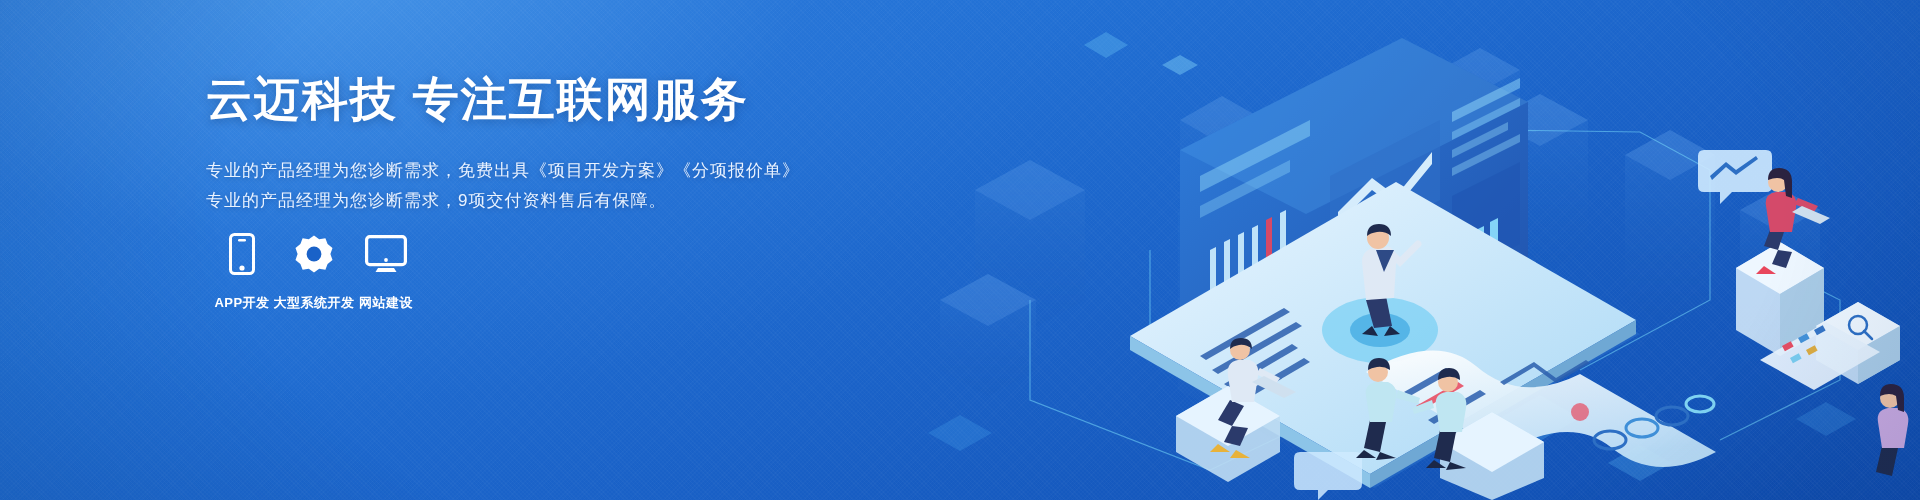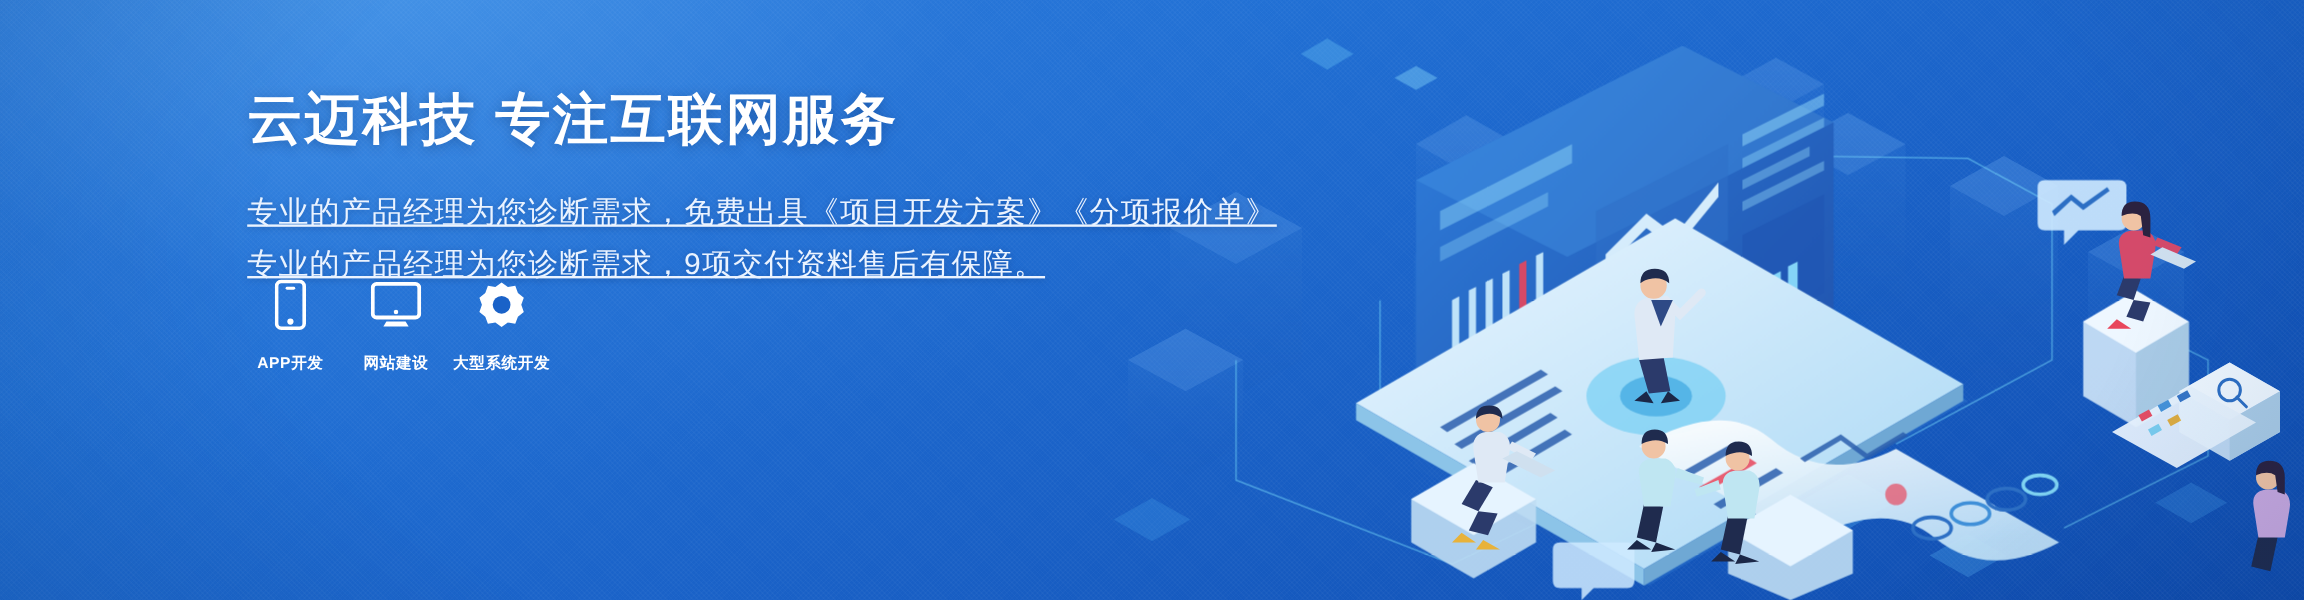--- a/index.html
+++ b/index.html
@@ -40,33 +40,32 @@
     font-weight:bold;
     letter-spacing:2px;
     color:#ffffff;
     line-height:1.18;
     text-shadow:0 2px 10px rgba(6,38,92,.35);
     white-space:nowrap;
   }
 
   .sub{ margin-top:30px; }
   .sub-line{
-    font-size:25px;
+    font-size:17px;
     color:#eaf3ff;
     line-height:1.72;
     letter-spacing:1px;
     white-space:nowrap;
     text-shadow:0 1px 5px rgba(6,38,92,.30);
-    text-decoration:underline;
   }
 
   
   .services{
     position:absolute; left:206px; top:232px;
-    display:flex; align-items:center; gap:16px;
+    display:flex; align-items:center; gap:0;
   }
   .svc{
     width:72px;
     display:flex; flex-direction:column; align-items:center;
   }
   .svc-ico{
     height:44px; width:44px;
     display:flex; align-items:center; justify-content:center;
     margin-bottom:18px;
   }
@@ -333,36 +332,36 @@
           <circle cx="13" cy="35" r="2.6" fill="#ffffff"></circle>
         </svg>
       </span>
       <span class="svc-label">APP开发</span>
     </div>
 
 
 
     <div class="svc">
       <span class="svc-ico">
-        <svg width="42" height="38" viewBox="0 0 42 38">
-          <rect x="1.6" y="1.6" width="38.8" height="28" rx="3.2" ry="3.2" fill="none" stroke="#ffffff" stroke-width="3.2"></rect>
-          <circle cx="21" cy="25" r="1.9" fill="#ffffff"></circle>
-          <path d="M13 33 L29 33 L31.5 37 L10.5 37 Z" fill="#ffffff"></path>
-        </svg>
-      </span>
-      <span class="svc-label">网站建设</span>
-    </div>
-
-    <div class="svc">
-      <span class="svc-ico">
         <svg width="40" height="40" viewBox="0 0 40 40">
           <path d="M20 1.5 L25.2 5.2 L31.4 4.2 L33.6 10.1 L38.5 14.1 L36.4 20
                    L38.5 25.9 L33.6 29.9 L31.4 35.8 L25.2 34.8 L20 38.5
                    L14.8 34.8 L8.6 35.8 L6.4 29.9 L1.5 25.9 L3.6 20
                    L1.5 14.1 L6.4 10.1 L8.6 4.2 L14.8 5.2 Z" fill="#ffffff"></path>
           <circle cx="20" cy="20" r="7.4" fill="#1a62c8"></circle>
         </svg>
       </span>
       <span class="svc-label">大型系统开发</span>
     </div>
 
+    <div class="svc">
+      <span class="svc-ico">
+        <svg width="42" height="38" viewBox="0 0 42 38">
+          <rect x="1.6" y="1.6" width="38.8" height="28" rx="3.2" ry="3.2" fill="none" stroke="#ffffff" stroke-width="3.2"></rect>
+          <circle cx="21" cy="25" r="1.9" fill="#ffffff"></circle>
+          <path d="M13 33 L29 33 L31.5 37 L10.5 37 Z" fill="#ffffff"></path>
+        </svg>
+      </span>
+      <span class="svc-label">网站建设</span>
+    </div>
+
   </div>
 </div>
 
 </body></html>

